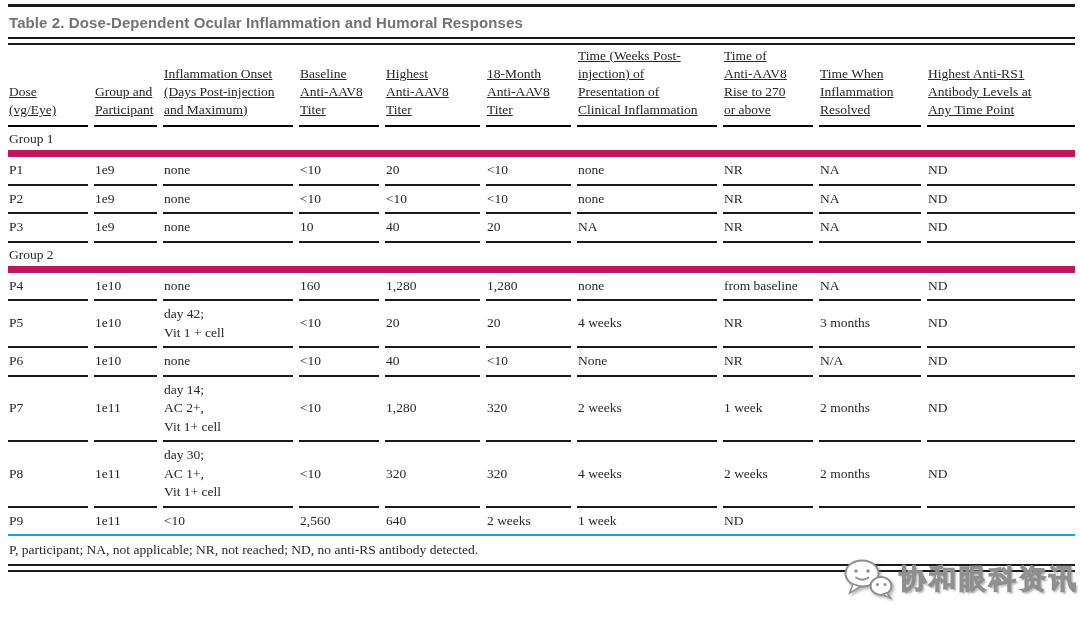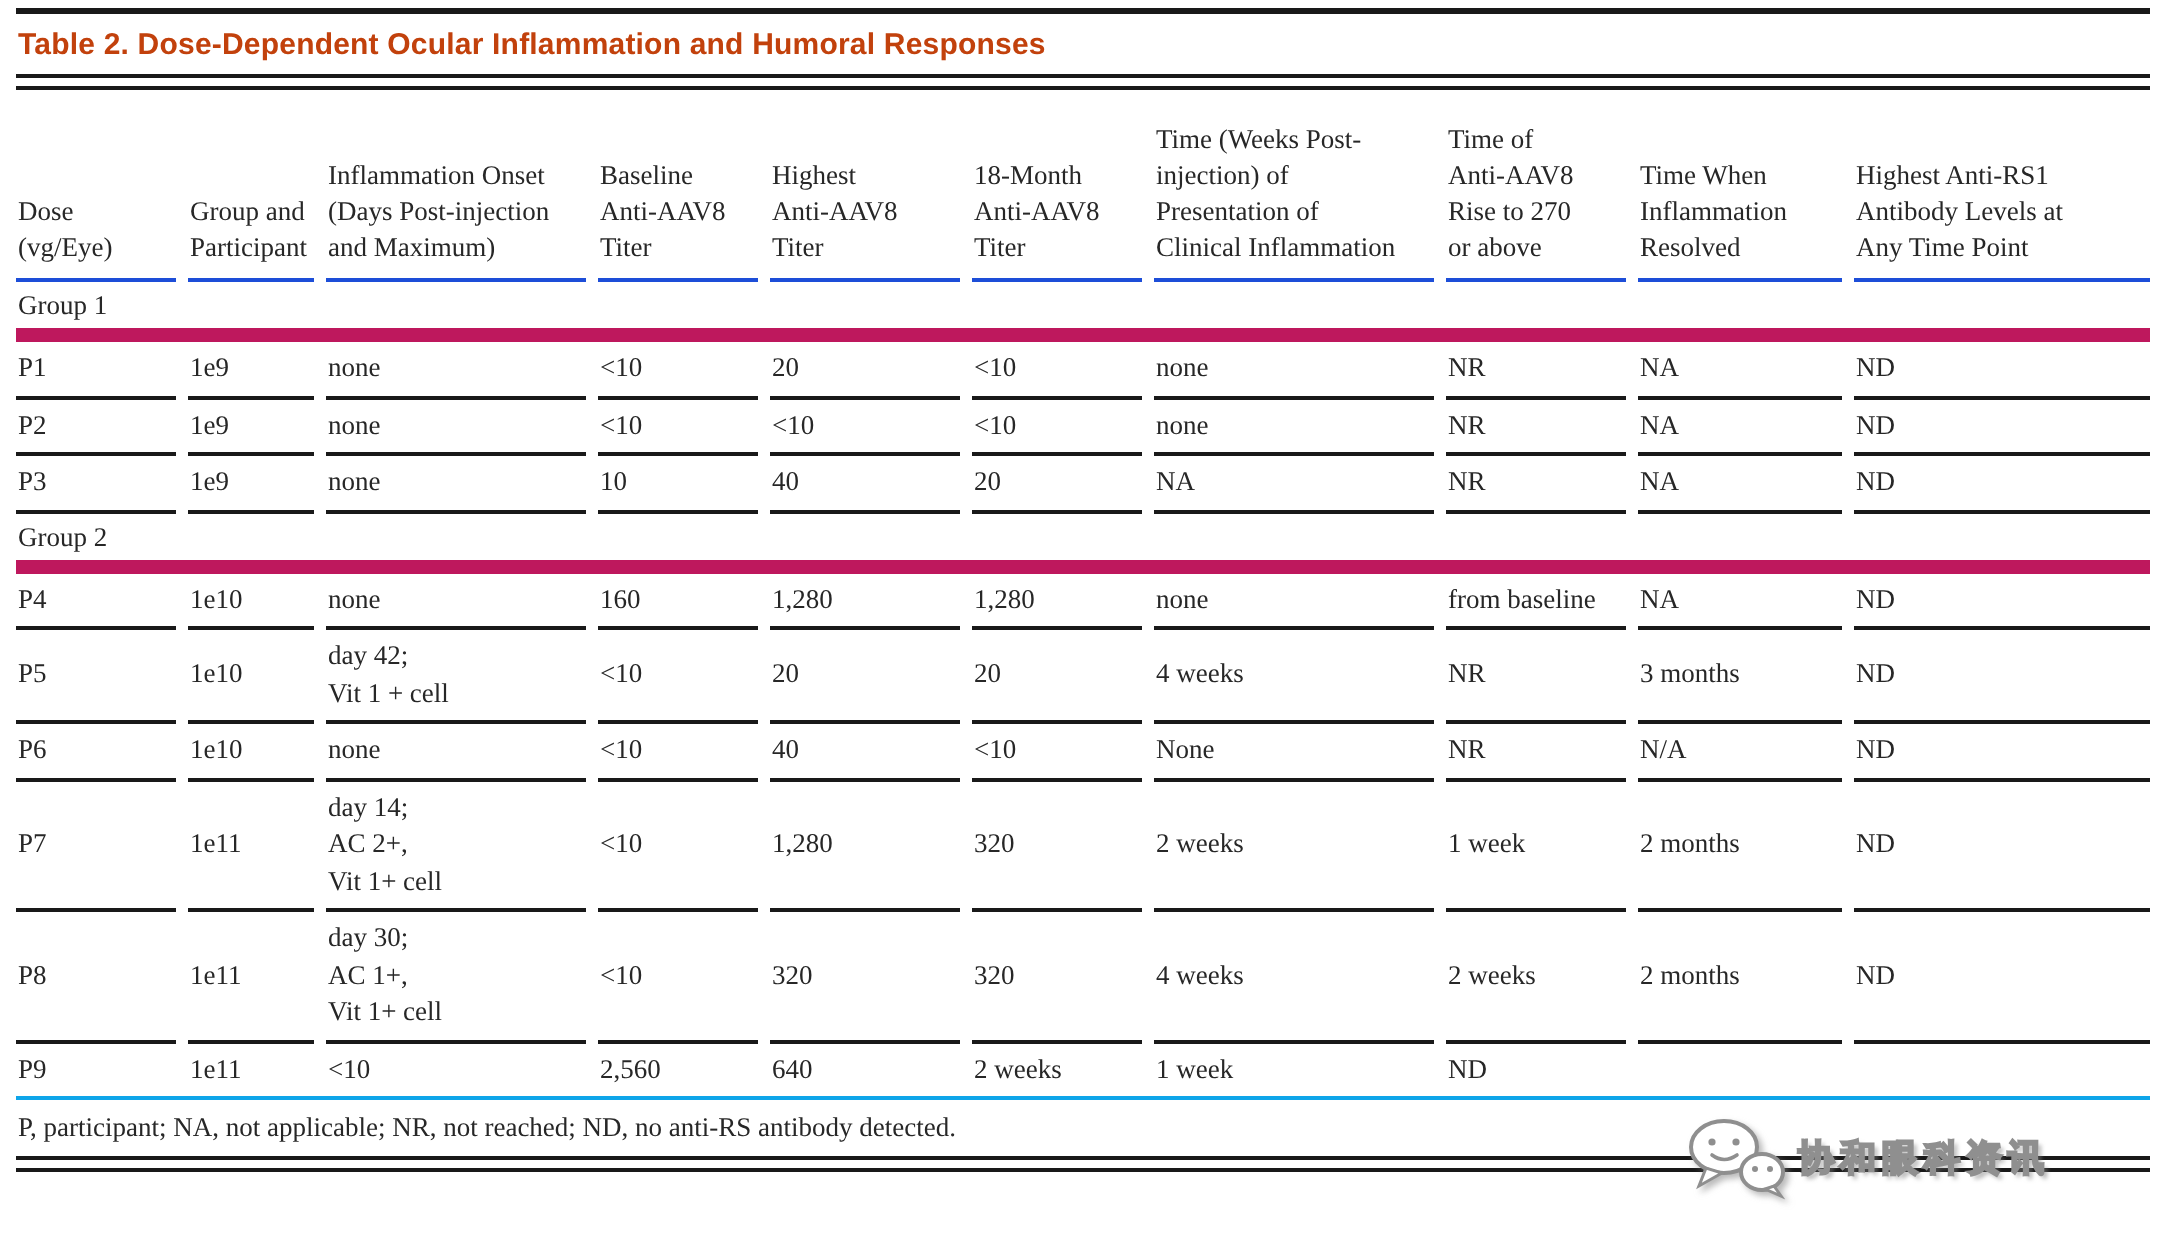--- a/index.html
+++ b/index.html
@@ -11,42 +11,43 @@
     font-family: "Liberation Serif", serif;
     color: #272727;
   }
   .tablewrap { position: absolute; left: 8px; top: 4px; width: 1067px; }
   .rule-top { height: 3px; background: #191919; margin-bottom: 7px; }
   .title {
     font-family: "Liberation Sans", sans-serif;
     font-weight: 700;
     font-size: 15px;
     line-height: 18px;
-    color: #c2410c;
+    color: #737373;
     margin: 0 0 5px 1px;
     letter-spacing: 0.1px;
   }
   .dbl {
     height: 8px;
     border-top: 2.5px solid #191919;
     border-bottom: 2.5px solid #191919;
   }
   .grid {
     display: grid;
     grid-template-columns: 80px 63px 130px 80px 95px 85px 140px 90px 102px 148px;
     column-gap: 6px;
   }
   .hcell {
     display: flex;
     align-items: flex-end;
-    border-bottom: 2px solid #1d4ed8;
-    padding: 16px 0 6px 1px;
+    border-bottom: 2px solid #000000;
+    padding: 2px 0 6px 1px;
     white-space: pre-line;
     font-size: 13.5px;
     line-height: 18px;
+    text-decoration: underline;
   }
   .group-row {
     border-bottom: 7px solid #be185d;
     padding: 3px 0 3px 1px;
     font-size: 13.5px;
     line-height: 17px;
   }
   .data-row .cell {
     border-bottom: 2px solid #191919;
     padding: 4px 0 4px 1px;
@@ -69,21 +70,21 @@
     top: 558px;
     display: flex;
     align-items: center;
     gap: 5px;
     z-index: 5;
   }
   .wm-icon { filter: drop-shadow(2px 2px 1.5px rgba(130,130,130,0.55)); }
   .wm-text {
     font-family: "Liberation Sans", sans-serif;
     font-weight: 700;
-    font-size: 18px;
+    font-size: 27px;
     letter-spacing: 3px;
     color: #ffffff;
     -webkit-text-stroke: 1.2px #8f8f8f;
     text-shadow: 2px 2px 2px rgba(130,130,130,0.6);
     white-space: nowrap;
   }
 </style>
 </head>
 <body>
 

